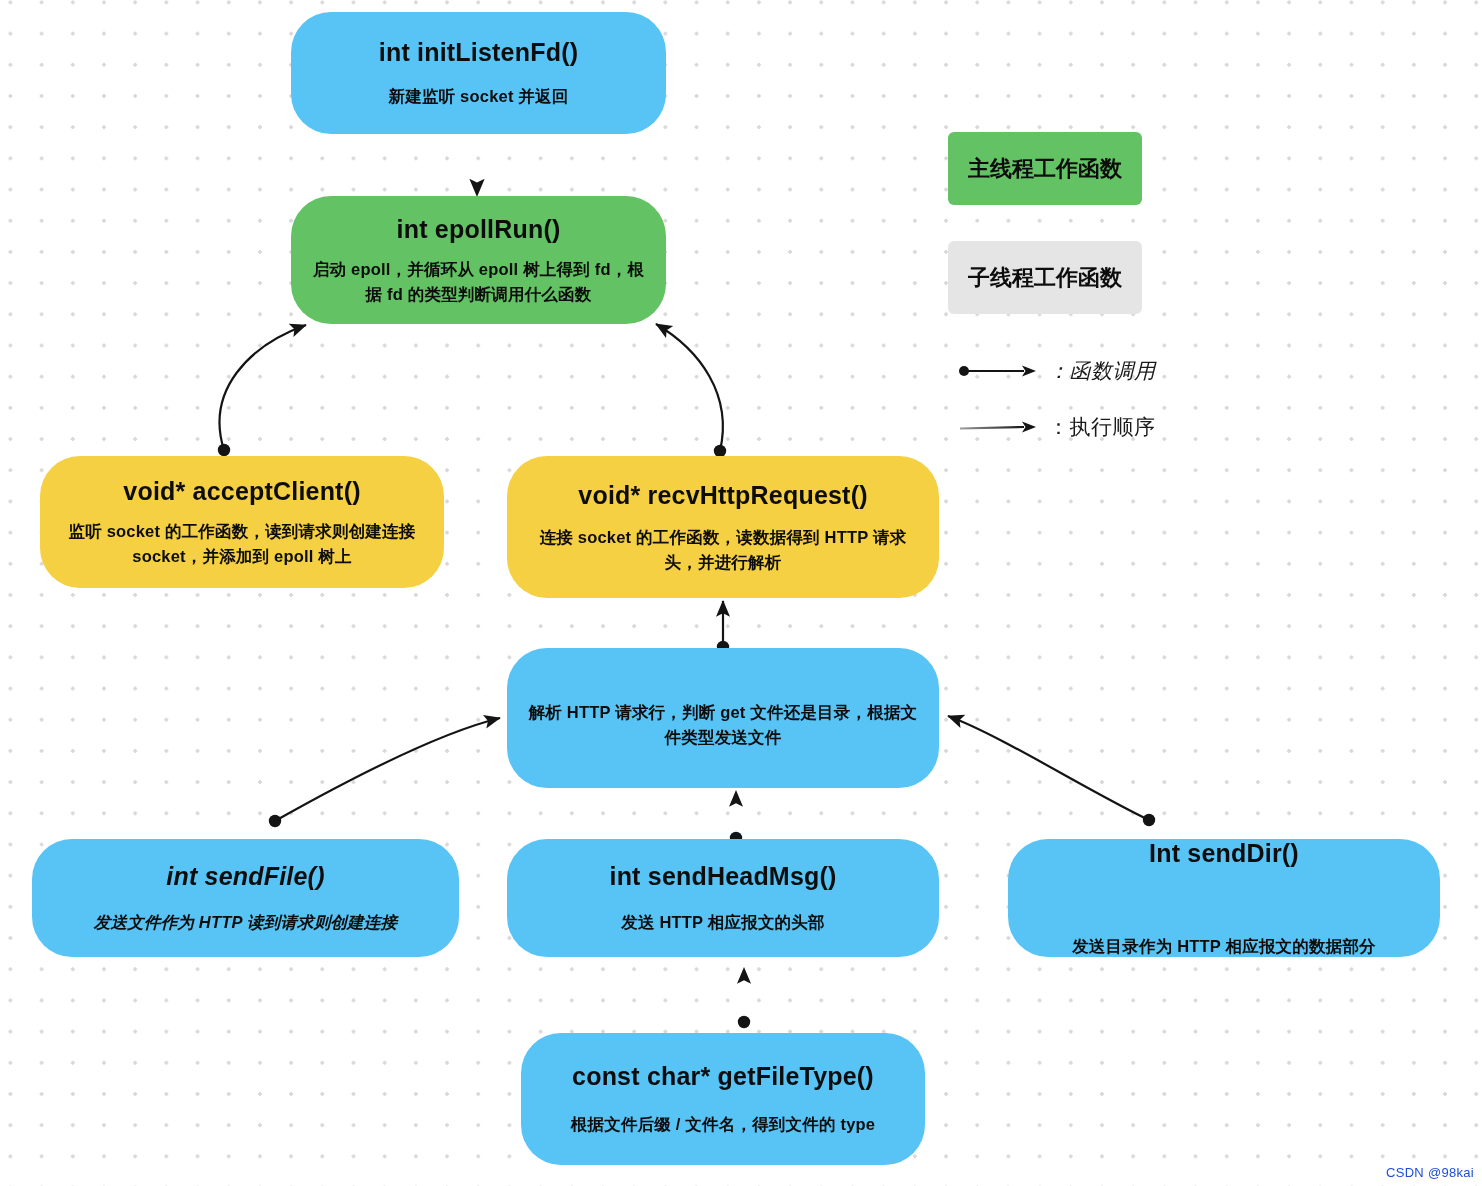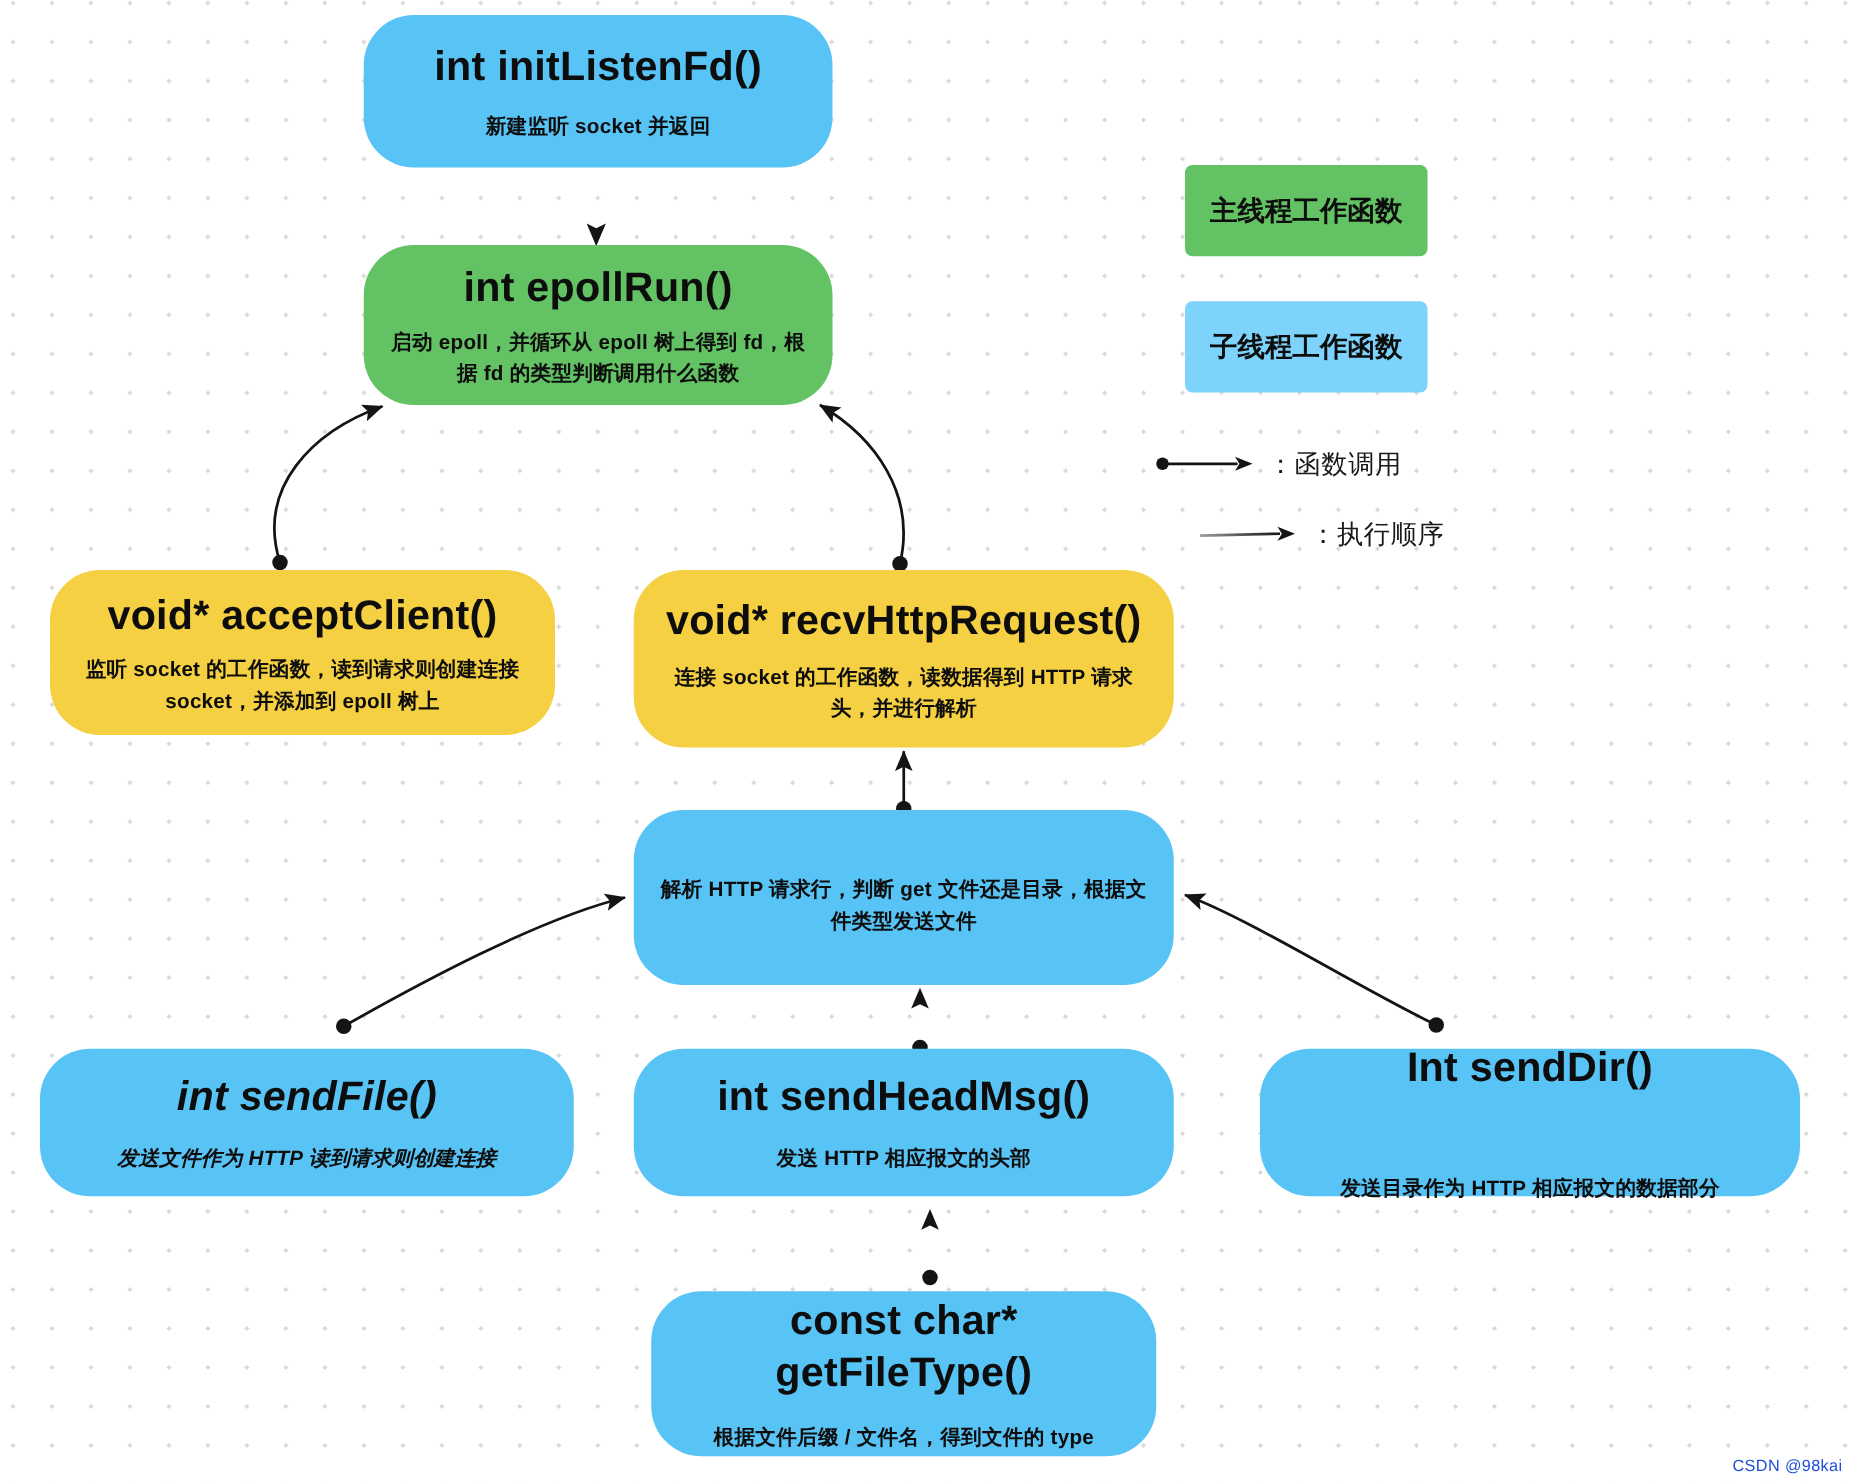--- a/index.html
+++ b/index.html
@@ -36,21 +36,21 @@
     border-radius: 40px;
     display: flex;
     flex-direction: column;
     align-items: center;
     justify-content: center;
     text-align: center;
     padding: 8px 18px;
     color: #0d0d0d;
   }
   .node .title {
-    font-size: 33px;
+    font-size: 25px;
     font-weight: bold;
     letter-spacing: 0.2px;
     line-height: 1.25;
   }
   .node .desc {
     font-size: 16.5px;
     font-weight: bold;
     line-height: 1.5;
     margin-top: 16px;
     letter-spacing: 0.2px;
@@ -64,21 +64,21 @@
     box-sizing: border-box;
     border-radius: 6px;
     display: flex;
     align-items: center;
     justify-content: center;
     font-size: 22px;
     font-weight: bold;
     color: #0d0d0d;
   }
   .legend-chip.green { background-color: #63c263; }
-  .legend-chip.yellow{ background-color: #7dd3fc; }
+  .legend-chip.yellow{ background-color: #e5e5e5; }
 
   .legend-row {
     position: absolute;
     display: flex;
     align-items: center;
     height: 26px;
   }
   .legend-row .lbl {
     font-size: 21px;
     color: #1a1a1a;
@@ -203,21 +203,21 @@
   </div>
 
   <div class="legend-chip green" style="left:948px; top:132px; width:194px; height:73px;">
     <span>主线程工作函数</span>
   </div>
 
   <div class="legend-chip yellow" style="left:948px; top:241px; width:194px; height:73px;">
     <span>子线程工作函数</span>
   </div>
 
-  <div class="legend-row" style="left:924px; top:358px;">
+  <div class="legend-row" style="left:958px; top:358px;font-style:italic;">
     <svg width="82" height="20" viewBox="0 0 82 20" xmlns="http://www.w3.org/2000/svg">
       <circle cx="6" cy="10" r="5" fill="#141414"></circle>
       <line x1="6" y1="10" x2="66" y2="10" stroke="#141414" stroke-width="2.2"></line>
       <path d="M64,4.4 L78,10 L64,15.6 L67.5,10 Z" fill="#141414"></path>
     </svg>
     <span class="lbl">：函数调用</span>
   </div>
 
   <div class="legend-row" style="left:958px; top:414px;">
     <svg width="82" height="20" viewBox="0 0 82 20" xmlns="http://www.w3.org/2000/svg">

